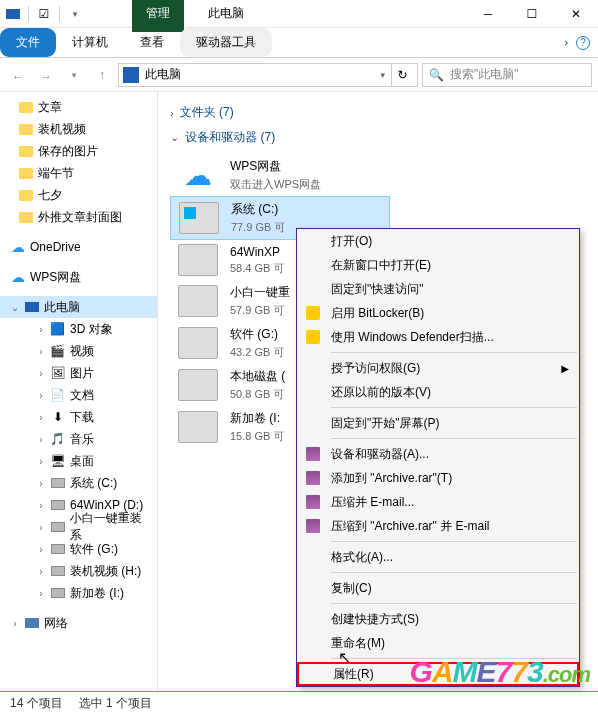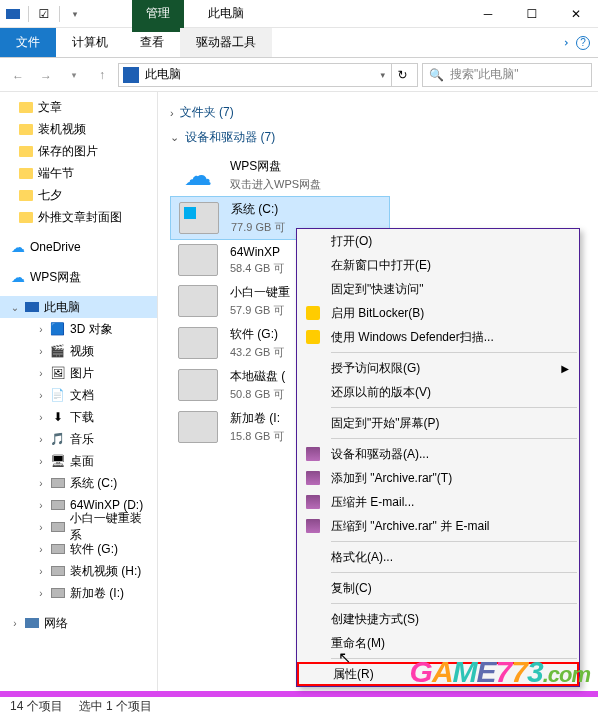--- a/index.html
+++ b/index.html
@@ -8,21 +8,21 @@
 .titlebar { height: 28px; display: flex; align-items: center; border-bottom: 1px solid #e5e5e5; background: #fff; }
 .titlebar .qat { display: flex; align-items: center; padding: 0 4px; gap: 4px; }
 .qat-icon { width: 18px; height: 18px; display: flex; align-items: center; justify-content: center; }
 .qat-sep { width: 1px; height: 16px; background: #d0d0d0; margin: 0 2px; }
 .titlebar .tab-green { background: #14532d; color: #fff; padding: 4px 14px; height: 36px; display: flex; align-items: center; margin-left: 44px; }
 .titlebar .title { margin-left: 24px; }
 .winbtns { margin-left: auto; display: flex; }
 .winbtn { width: 44px; height: 28px; display: flex; align-items: center; justify-content: center; }
 
 .ribbon { height: 30px; display: flex; align-items: stretch; border-bottom: 1px solid #d0d0d0; background: #fff; }
-.ribbon-tab { padding: 6px 16px; cursor: pointer; display: flex; align-items: center; }
+.ribbon-tab { padding: 6px 16px; cursor: pointer; display: flex; align-items: center; border-radius: 9px; }
 .ribbon-tab.file { background: #1979ca; color: #fff; }
 .ribbon-tab.active { background: #f0f0f0; }
 .ribbon-right { margin-left: auto; display: flex; align-items: center; padding-right: 8px; gap: 8px; color: #1979ca; }
 
 .navbar { height: 34px; display: flex; align-items: center; padding: 4px 6px; gap: 4px; border-bottom: 1px solid #e5e5e5; }
 .navbtn { width: 24px; height: 24px; display: flex; align-items: center; justify-content: center; color: #888; }
 .addressbar { flex: 1; height: 24px; border: 1px solid #ccc; display: flex; align-items: center; padding: 0 4px; gap: 6px; }
 .addr-icon { width: 16px; height: 16px; background: #1e5fb3; display: inline-block; }
 .addr-refresh { width: 22px; height: 22px; display: flex; align-items: center; justify-content: center; border-left: 1px solid #ccc; }
 .searchbox { width: 170px; height: 24px; border: 1px solid #ccc; display: flex; align-items: center; padding: 0 6px; color: #888; gap: 6px; }
@@ -47,21 +47,21 @@
 .drive-list { padding: 4px 0 12px 8px; }
 .drive-item { display: flex; align-items: center; gap: 12px; padding: 4px 8px; width: 220px; cursor: pointer; }
 .drive-item.selected { background: #cde8ff; border: 1px solid #8ccdf5; }
 .drive-big-icon { width: 40px; height: 32px; background: #ddd; border: 1px solid #aaa; border-radius: 2px; position: relative; }
 .drive-big-icon.win::after { content: ""; position: absolute; left: 4px; top: 4px; width: 12px; height: 12px; background: #00adef; }
 .cloud-big { width: 40px; height: 32px; display: flex; align-items: center; justify-content: center; color: #2196f3; font-size: 28px; }
 .drive-info { display: flex; flex-direction: column; gap: 2px; }
 .drive-name { font-size: 12px; }
 .drive-sub { font-size: 11px; color: #666; }
 
-.statusbar { position: absolute; bottom: 0; left: 0; right: 0; height: 24px; border-top: 6px solid #d946ef; display: flex; align-items: center; padding: 0 10px; gap: 16px; font-size: 12px; color: #333; background: #fff; }
+.statusbar { position: absolute; bottom: 0; left: 0; right: 0; height: 24px; border-top: 1px solid #d946ef; display: flex; align-items: center; padding: 0 10px; gap: 16px; font-size: 12px; color: #333; background: #fff; }
 
 .context-menu { position: absolute; left: 296px; top: 228px; width: 284px; background: #f5f5f5; border: 1px solid #4c1d95; box-shadow: 3px 3px 6px rgba(0,0,0,0.25); z-index: 100; }
 .cm-item { display: flex; align-items: center; height: 24px; padding: 0 26px 0 34px; cursor: pointer; font-size: 12px; position: relative; }
 .cm-item.hl { border: 2px solid #ff0000; }
 .cm-sep { height: 1px; background: #d0d0d0; margin: 3px 2px 3px 34px; }
 .cm-icon { position: absolute; left: 8px; width: 16px; height: 16px; display: flex; align-items: center; justify-content: center; }
 .cm-arrow { position: absolute; right: 10px; font-size: 10px; }
 .rar-ico { width: 14px; height: 14px; background: linear-gradient(#8b4a8b, #b86bb8); border-radius: 1px; }
 .shield-ico { width: 14px; height: 14px; background: #ffcc00; border-radius: 2px; }
 

